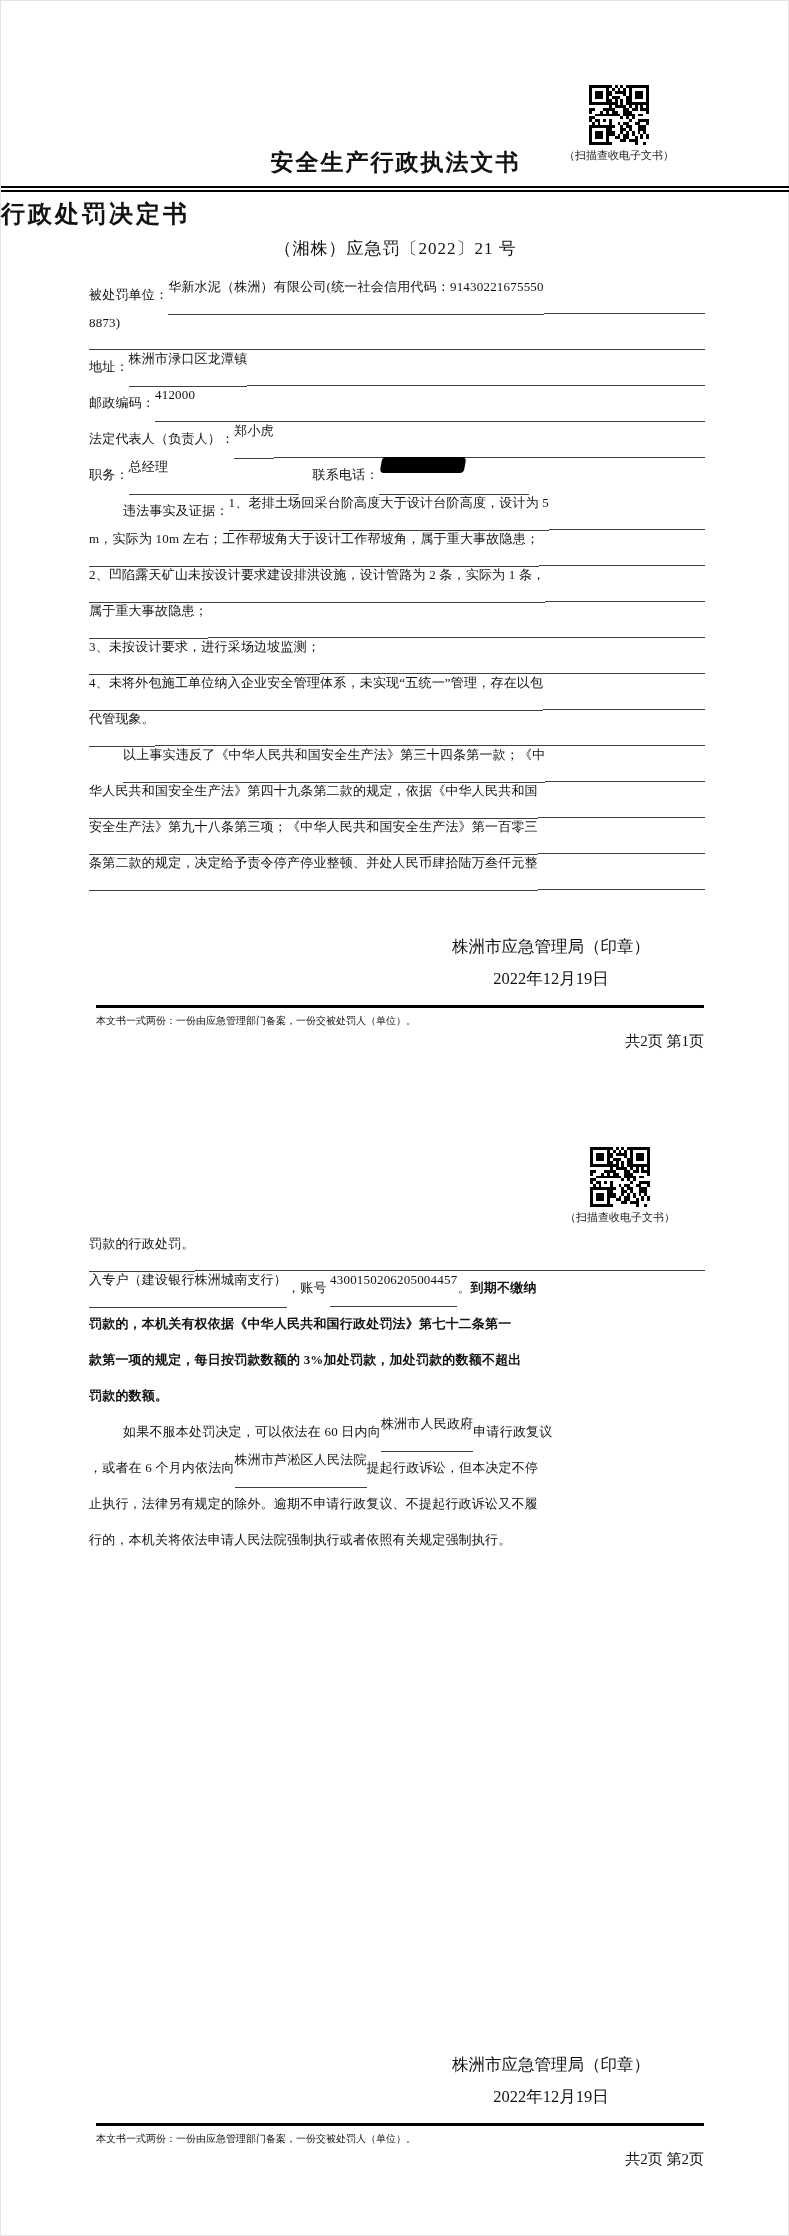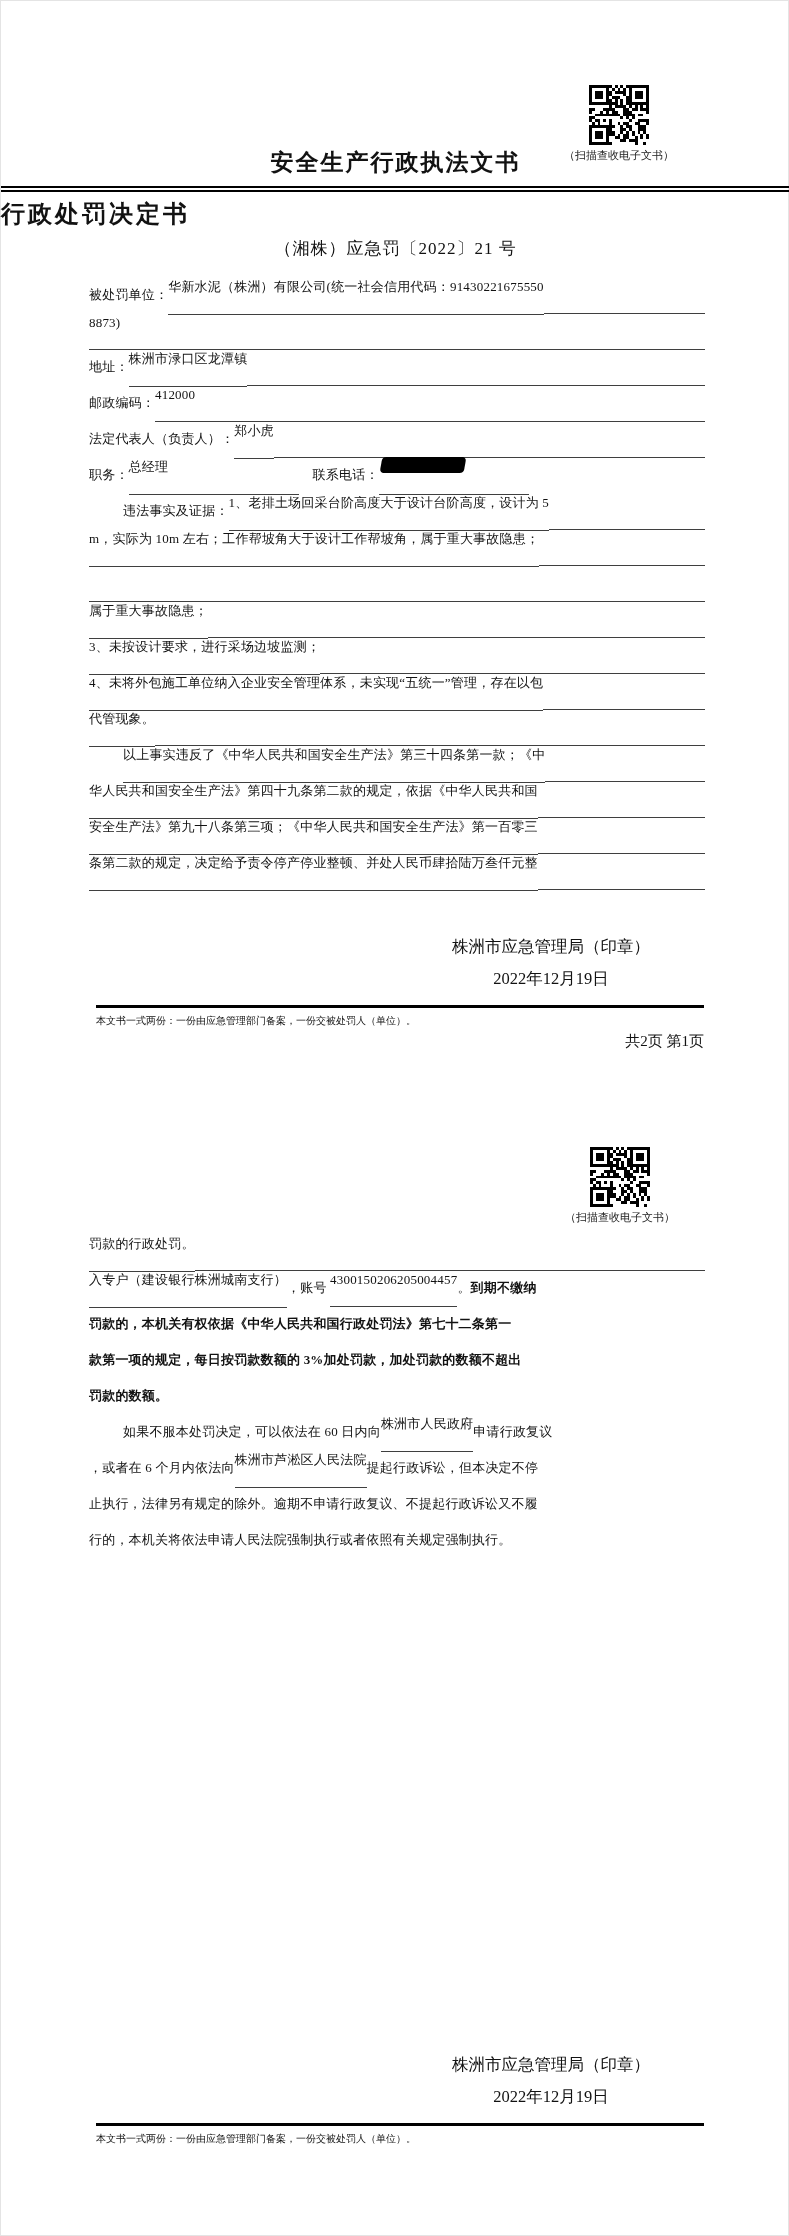--- a/index.html
+++ b/index.html
@@ -311,21 +311,21 @@
 
     <div class="lines" id="page1-lines">
         <div class="doc-line"><span class="seg-label">被处罚单位：</span><span class="seg-underline">华新水泥（株洲）有限公司(统一社会信用代码：91430221675550</span><span class="seg-fill"></span></div>
         <div class="doc-line"><span class="seg-underline">8873)</span><span class="seg-fill"></span></div>
         <div class="doc-line"><span class="seg-label">地址：</span><span class="seg-underline">株洲市渌口区龙潭镇</span><span class="seg-fill"></span></div>
         <div class="doc-line"><span class="seg-label">邮政编码：</span><span class="seg-underline">412000</span><span class="seg-fill"></span></div>
         <div class="doc-line"><span class="seg-label">法定代表人（负责人）：</span><span class="seg-underline">郑小虎</span><span class="seg-fill"></span></div>
         <div class="doc-line"><span class="seg-label">职务：</span><span class="seg-underline" style="width: 170px;">总经理</span><span class="seg-gap" style="width: 14px;"></span><span class="seg-label">联系电话：</span><span class="seg-underline seg-redact" style="width: 150px;"><span class="redact-bar" style="width: 84px;"></span></span></div>
         <div class="doc-line"><span class="seg-indent"></span><span class="seg-label">违法事实及证据：</span><span class="seg-underline">1、老排土场回采台阶高度大于设计台阶高度，设计为 5</span><span class="seg-fill"></span></div>
         <div class="doc-line"><span class="seg-underline">m，实际为 10m 左右；工作帮坡角大于设计工作帮坡角，属于重大事故隐患；</span><span class="seg-fill"></span></div>
-        <div class="doc-line"><span class="seg-fill"></span></div>
+        <div class="doc-line"><span class="seg-underline">2、凹陷露天矿山未按设计要求建设排洪设施，设计管路为 2 条，实际为 1 条，</span><span class="seg-fill"></span></div>
         <div class="doc-line"><span class="seg-underline">属于重大事故隐患；</span><span class="seg-fill"></span></div>
         <div class="doc-line"><span class="seg-underline">3、未按设计要求，进行采场边坡监测；</span><span class="seg-fill"></span></div>
         <div class="doc-line"><span class="seg-underline">4、未将外包施工单位纳入企业安全管理体系，未实现“五统一”管理，存在以包</span><span class="seg-fill"></span></div>
         <div class="doc-line"><span class="seg-underline">代管现象。</span><span class="seg-fill"></span></div>
         <div class="doc-line"><span class="seg-indent"></span><span class="seg-underline">以上事实违反了《中华人民共和国安全生产法》第三十四条第一款；《中</span><span class="seg-fill"></span></div>
         <div class="doc-line"><span class="seg-underline">华人民共和国安全生产法》第四十九条第二款的规定，依据《中华人民共和国</span><span class="seg-fill"></span></div>
         <div class="doc-line"><span class="seg-underline">安全生产法》第九十八条第三项；《中华人民共和国安全生产法》第一百零三</span><span class="seg-fill"></span></div>
         <div class="doc-line"><span class="seg-underline">条第二款的规定，决定给予责令停产停业整顿、并处人民币肆拾陆万叁仟元整</span><span class="seg-fill"></span></div>
       </div>
 
@@ -600,16 +600,17 @@
       </div>
 
     <div class="sign-block" id="sign2">
       <div>株洲市应急管理局（印章）</div>
       <div>2022年12月19日</div>
     </div>
 
     <div class="footer" id="footer2">
       <div class="footer-rule"></div>
       <div class="footer-note">本文书一式两份：一份由应急管理部门备案，一份交被处罚人（单位）。</div>
+      <div class="footer-page">共2页  第2页</div>
     </div>
   </div>
 
 </div>
 
 </body></html>

